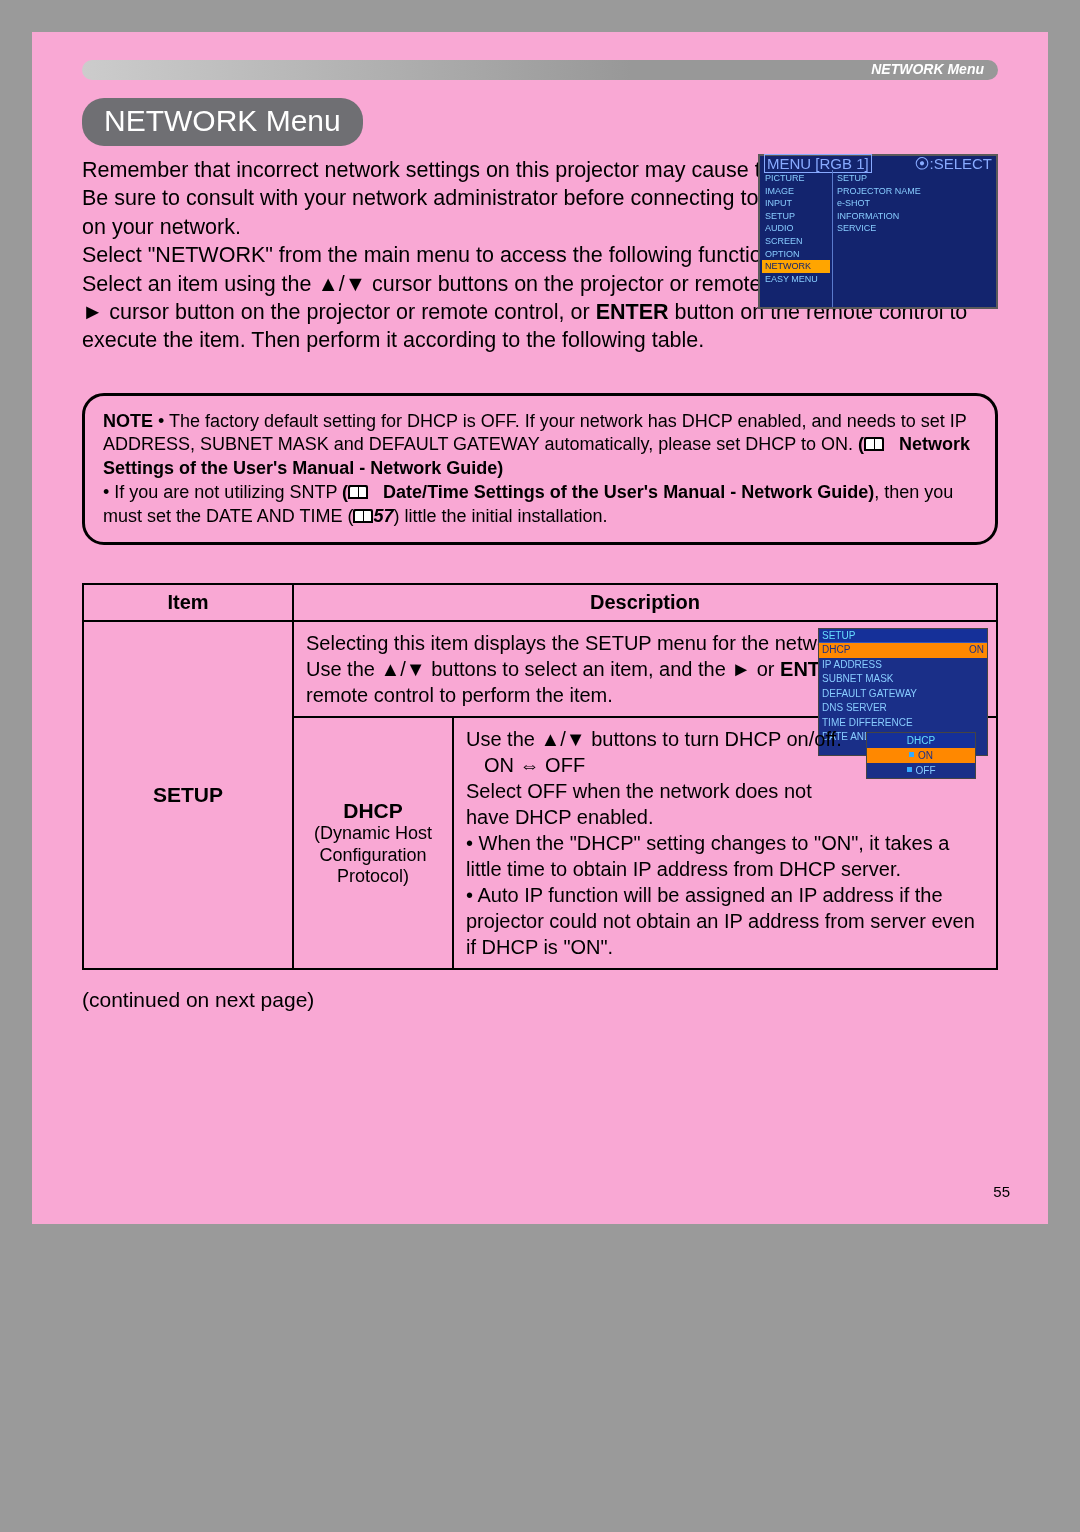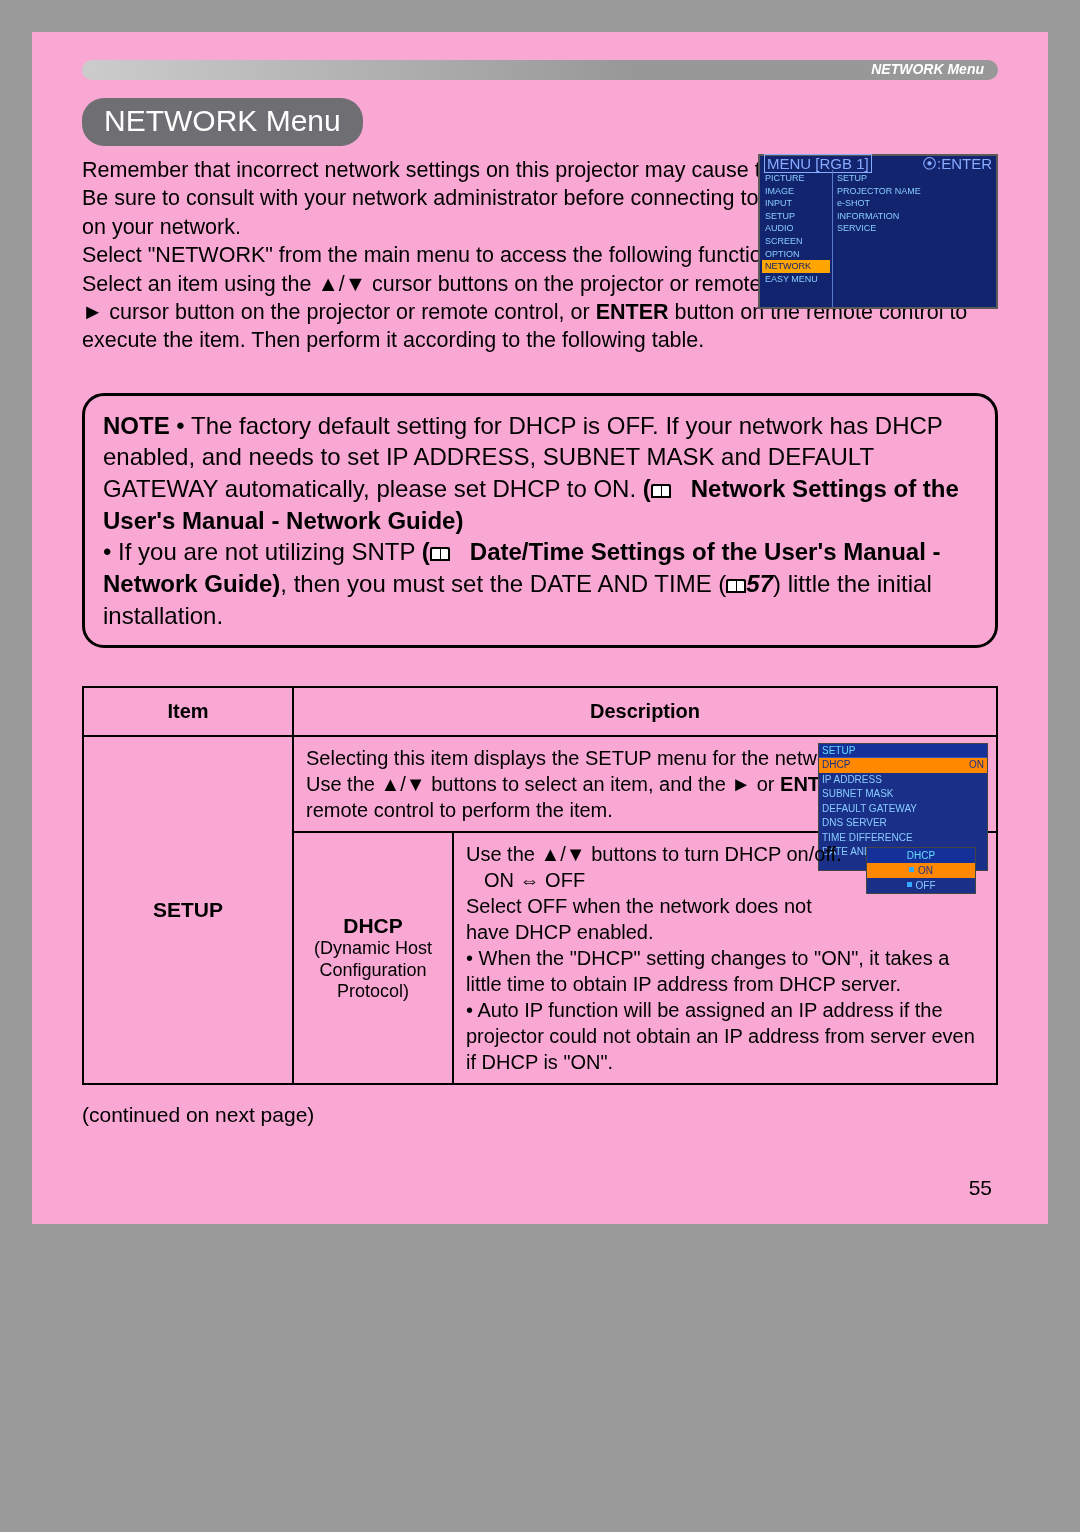--- a/index.html
+++ b/index.html
@@ -100,21 +100,21 @@
     font-size: 9px;
     color: #88ccff;
     line-height: 1.4;
   }
 
   .note-box {
     border: 3px solid #000;
     border-radius: 22px;
     padding: 14px 18px;
     margin: 38px 0 38px 0;
-    font-size: 24px;
+    font-size: 18px;
     line-height: 1.32;
   }
   .note-box .nlabel { font-weight: bold; font-family: Arial; }
   .book-icon {
     display: inline-block;
     width: 20px; height: 14px;
     background: #000;
     position: relative;
     vertical-align: -1px;
     border-radius: 2px 2px 0 0;
@@ -139,21 +139,21 @@
     font-size: 20px;
   }
   .tbl td, .tbl th {
     border: 2px solid #000;
     padding: 8px 12px;
     vertical-align: top;
   }
   .tbl th {
     font-weight: bold;
     text-align: center;
-    padding: 12px;
+    padding: 6px;
     border-radius: 7px;
   }
   .col-item { width: 210px; text-align: center; vertical-align: middle !important; font-weight: bold; font-size: 21px;}
   .col-sub  { width: 160px; text-align: center; vertical-align: middle !important; font-size: 20px; }
   .col-sub .subt { font-weight: bold; font-size: 21px; display:block;}
   .col-sub .subn { font-size: 18px; line-height:1.2; display:block;}
   .desc-cell { line-height: 1.3; position: relative; }
   .desc-row1 { padding-right: 190px; min-height: 130px;}
   .mini-blue {
     position: absolute;
@@ -192,38 +192,38 @@
   }
   .mini-dhcp-header { background:#153099; color:#66ddff; text-align:center; font-size:10px; padding:1px 0;}
   .mini-dhcp-row { text-align:center; padding:1px 0; font-size:10px; color:#88ccff;}
   .mini-dhcp-row.on { background:#ff8800; color:#1a2f88; }
   .mini-dhcp-row.off { color:#88ccff; }
   .mini-dhcp-row .dot { display:inline-block; width:5px;height:5px;background:#3af;vertical-align:2px;margin-right:4px;}
 
   .desc-row2 { padding-right: 130px; }
   .desc-row2 .indent { padding-left: 18px; display:block;}
   .cont { font-size: 21px; margin-top: 18px;}
-  .pgnum { position: absolute; bottom: 24px; right: 56px; font-size: 21px; }
+  .pgnum { position: absolute; bottom: 24px; right: 38px; font-size: 15px; }
 </style>
 </head>
 <body>
 
 <div class="page">
 
   <div class="top-bar">
     <span class="top-bar-label">NETWORK Menu</span>
   </div>
 
   <div class="title-pill">NETWORK Menu</div>
 
   <div class="intro-wrap">
     <div class="menu-thumb">
       <div class="menu-thumb-header">
         <span class="left">MENU [RGB 1]</span>
-        <span>⦿:ENTER</span>
+        <span>⦿:SELECT</span>
       </div>
       <div class="menu-thumb-body">
         <div class="menu-thumb-col1">
           <div>PICTURE</div>
           <div>IMAGE</div>
           <div>INPUT</div>
           <div>SETUP</div>
           <div>AUDIO</div>
           <div>SCREEN</div>
           <div>OPTION</div>

